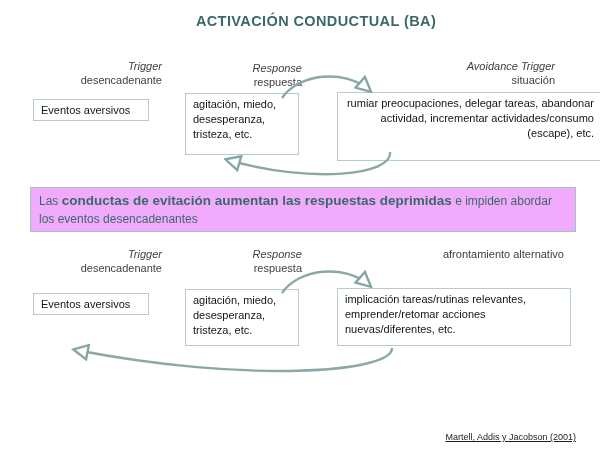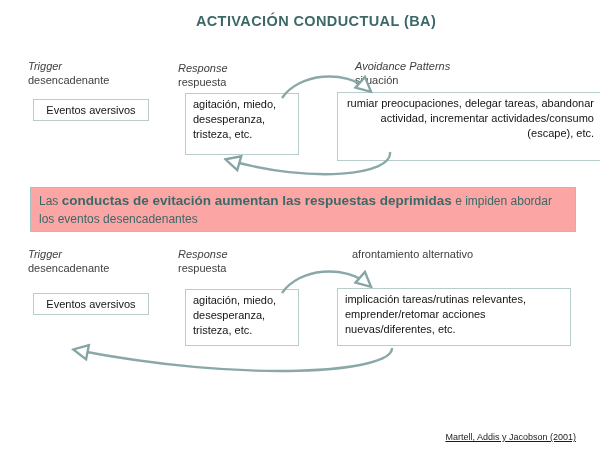--- a/index.html
+++ b/index.html
@@ -4,29 +4,29 @@
 <style>
   html,body{margin:0;padding:0;background:#ffffff;}
   .canvas{
     position:relative;width:600px;height:450px;background:#ffffff;overflow:hidden;
     font-family:"Liberation Sans", sans-serif;
   }
   .page-title{
     position:absolute;left:16px;top:13px;width:600px;text-align:center;
     font-size:14.5px;font-weight:bold;letter-spacing:.4px;color:#3d6868;
   }
-  .col-head{position:absolute;text-align:left;font-size:11px;line-height:13.5px;color:#404040;}
+  .col-head{position:absolute;text-align:right;font-size:11px;line-height:13.5px;color:#404040;}
   .col-head .en{font-style:italic;}
   .cbox{
     position:absolute;border:1px solid #b9cccc;background:#ffffff;box-sizing:border-box;
     font-size:11px;line-height:15px;color:#141414;padding:3px 7px;
   }
-  .center-text{text-align:center;}
+  .center-text{}
   .statement{
-    position:absolute;border:1px solid #a3c2c2;background:#fca5a5;box-sizing:border-box;
+    position:absolute;border:1px solid #a3c2c2;background:#f0abfc;box-sizing:border-box;
     color:#3d6868;font-size:12px;line-height:17.5px;padding:4px 8px;
   }
   .statement b{font-size:13.5px;}
   .lead-sm{font-size:10px;}
   .citation{position:absolute;right:24px;top:432px;font-size:9px;color:#1c1c1c;text-decoration:underline;}
   svg.arrows{position:absolute;left:0;top:0;pointer-events:none;}
 </style>
 </head>
 <body>
 
@@ -36,21 +36,21 @@
 
   <div class="col-head" style="left:28px;top:60px;width:134px;">
     <div class="en">Trigger</div>
     <div>desencadenante</div>
   </div>
   <div class="col-head" style="left:178px;top:62px;width:124px;">
     <div class="en">Response</div>
     <div>respuesta</div>
   </div>
   <div class="col-head" style="left:355px;top:60px;width:200px;">
-    <div class="en">Avoidance Patterns</div>
+    <div class="en">Avoidance Trigger</div>
     <div>situación</div>
   </div>
 
   <div class="cbox center-text" style="left:33px;top:99px;width:116px;height:22px;">Eventos aversivos</div>
   <div class="cbox" style="left:185px;top:93px;width:114px;height:62px;">agitación, miedo, desesperanza, tristeza, etc.</div>
   <div class="cbox" style="left:337px;top:92px;width:265px;height:69px;text-align:right;">rumiar preocupaciones,  delegar tareas, abandonar actividad, incrementar actividades/consumo (escape),  etc.</div>
 
   <div class="statement" style="left:30px;top:187px;width:546px;height:45px;">
     <span>Las</span>
     <b>conductas de evitación aumentan las respuestas deprimidas</b>

